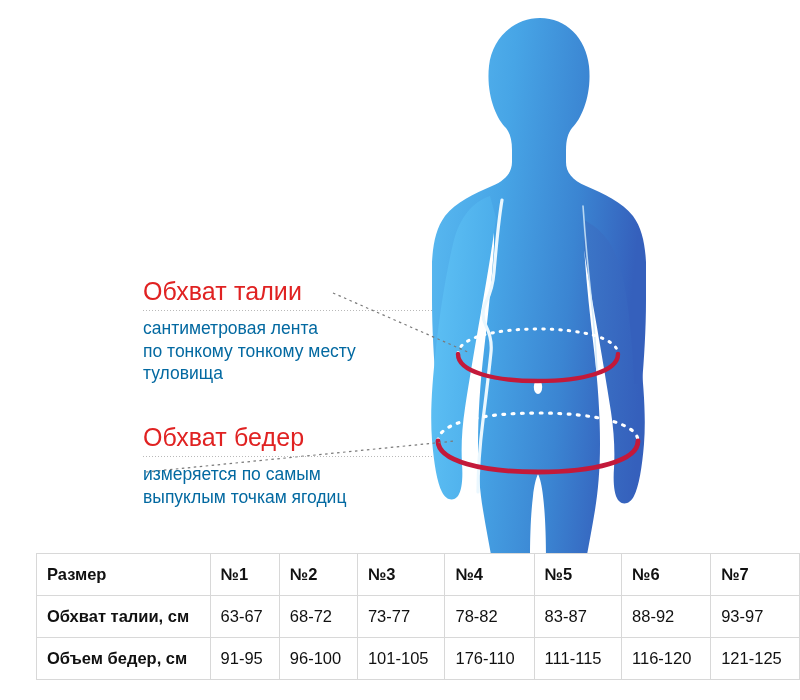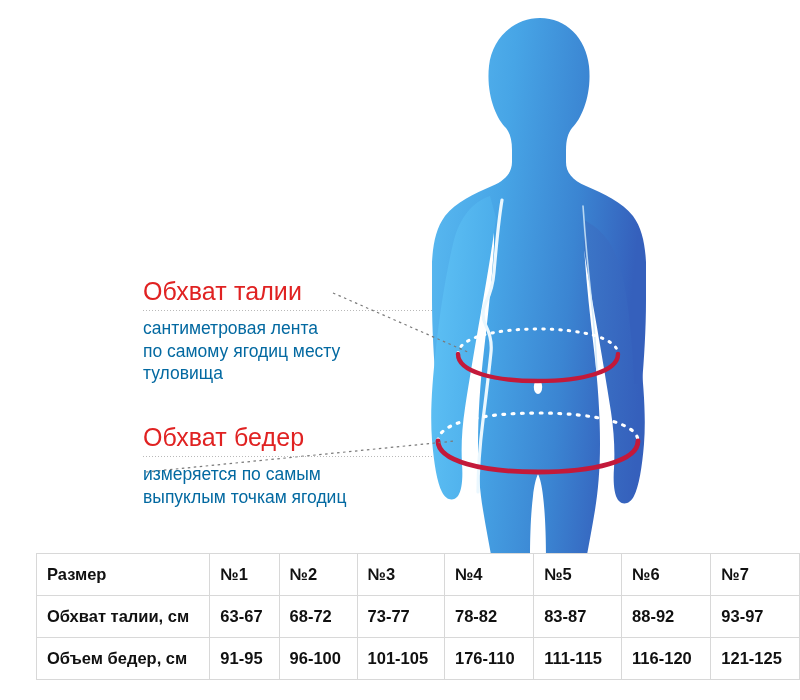--- a/index.html
+++ b/index.html
@@ -55,21 +55,21 @@
     border-collapse:collapse;
     font-size:16.5px;
     color:#111;
     background:#fff;
   }
   #size-table td,#size-table th{
     border:1px solid #d8d8d8;
     padding:0 10px;
     height:41px;
     text-align:left;
-    font-weight:700;
+    font-weight:400;
     white-space:nowrap;
     vertical-align:middle;
     background:#fff;
   }
   #size-table th{font-weight:700;}
   #size-table td.rowhead{font-weight:700;}
   #size-table th.col0{width:176px;}
   #size-table th.c1{width:62px;}
   #size-table th.c2{width:70px;}
   #size-table th.c3{width:80px;}
@@ -214,21 +214,21 @@
   <svg class="leader" style="left:0;top:0;width:800px;height:560px;">
     <line x1="333" y1="293" x2="470" y2="353" stroke="#7a7a7a" stroke-width="1.2" stroke-dasharray="2.5 3.5"></line>
     <line x1="146" y1="472" x2="455" y2="441" stroke="#7a7a7a" stroke-width="1.2" stroke-dasharray="2.5 3.5"></line>
   </svg>
 
   <div class="annot" id="annot-waist">
     <div class="annot-title">Обхват талии</div>
     <div class="annot-rule"></div>
     <div class="annot-body">
       <div>сантиметровая лента</div>
-      <div>по самому ягодиц месту</div>
+      <div>по тонкому тонкому месту</div>
       <div>туловища</div>
     </div>
   </div>
 
   <div class="annot" id="annot-hips">
     <div class="annot-title">Обхват бедер</div>
     <div class="annot-rule"></div>
     <div class="annot-body">
       <div>измеряется по самым</div>
       <div>выпуклым точкам ягодиц</div>

